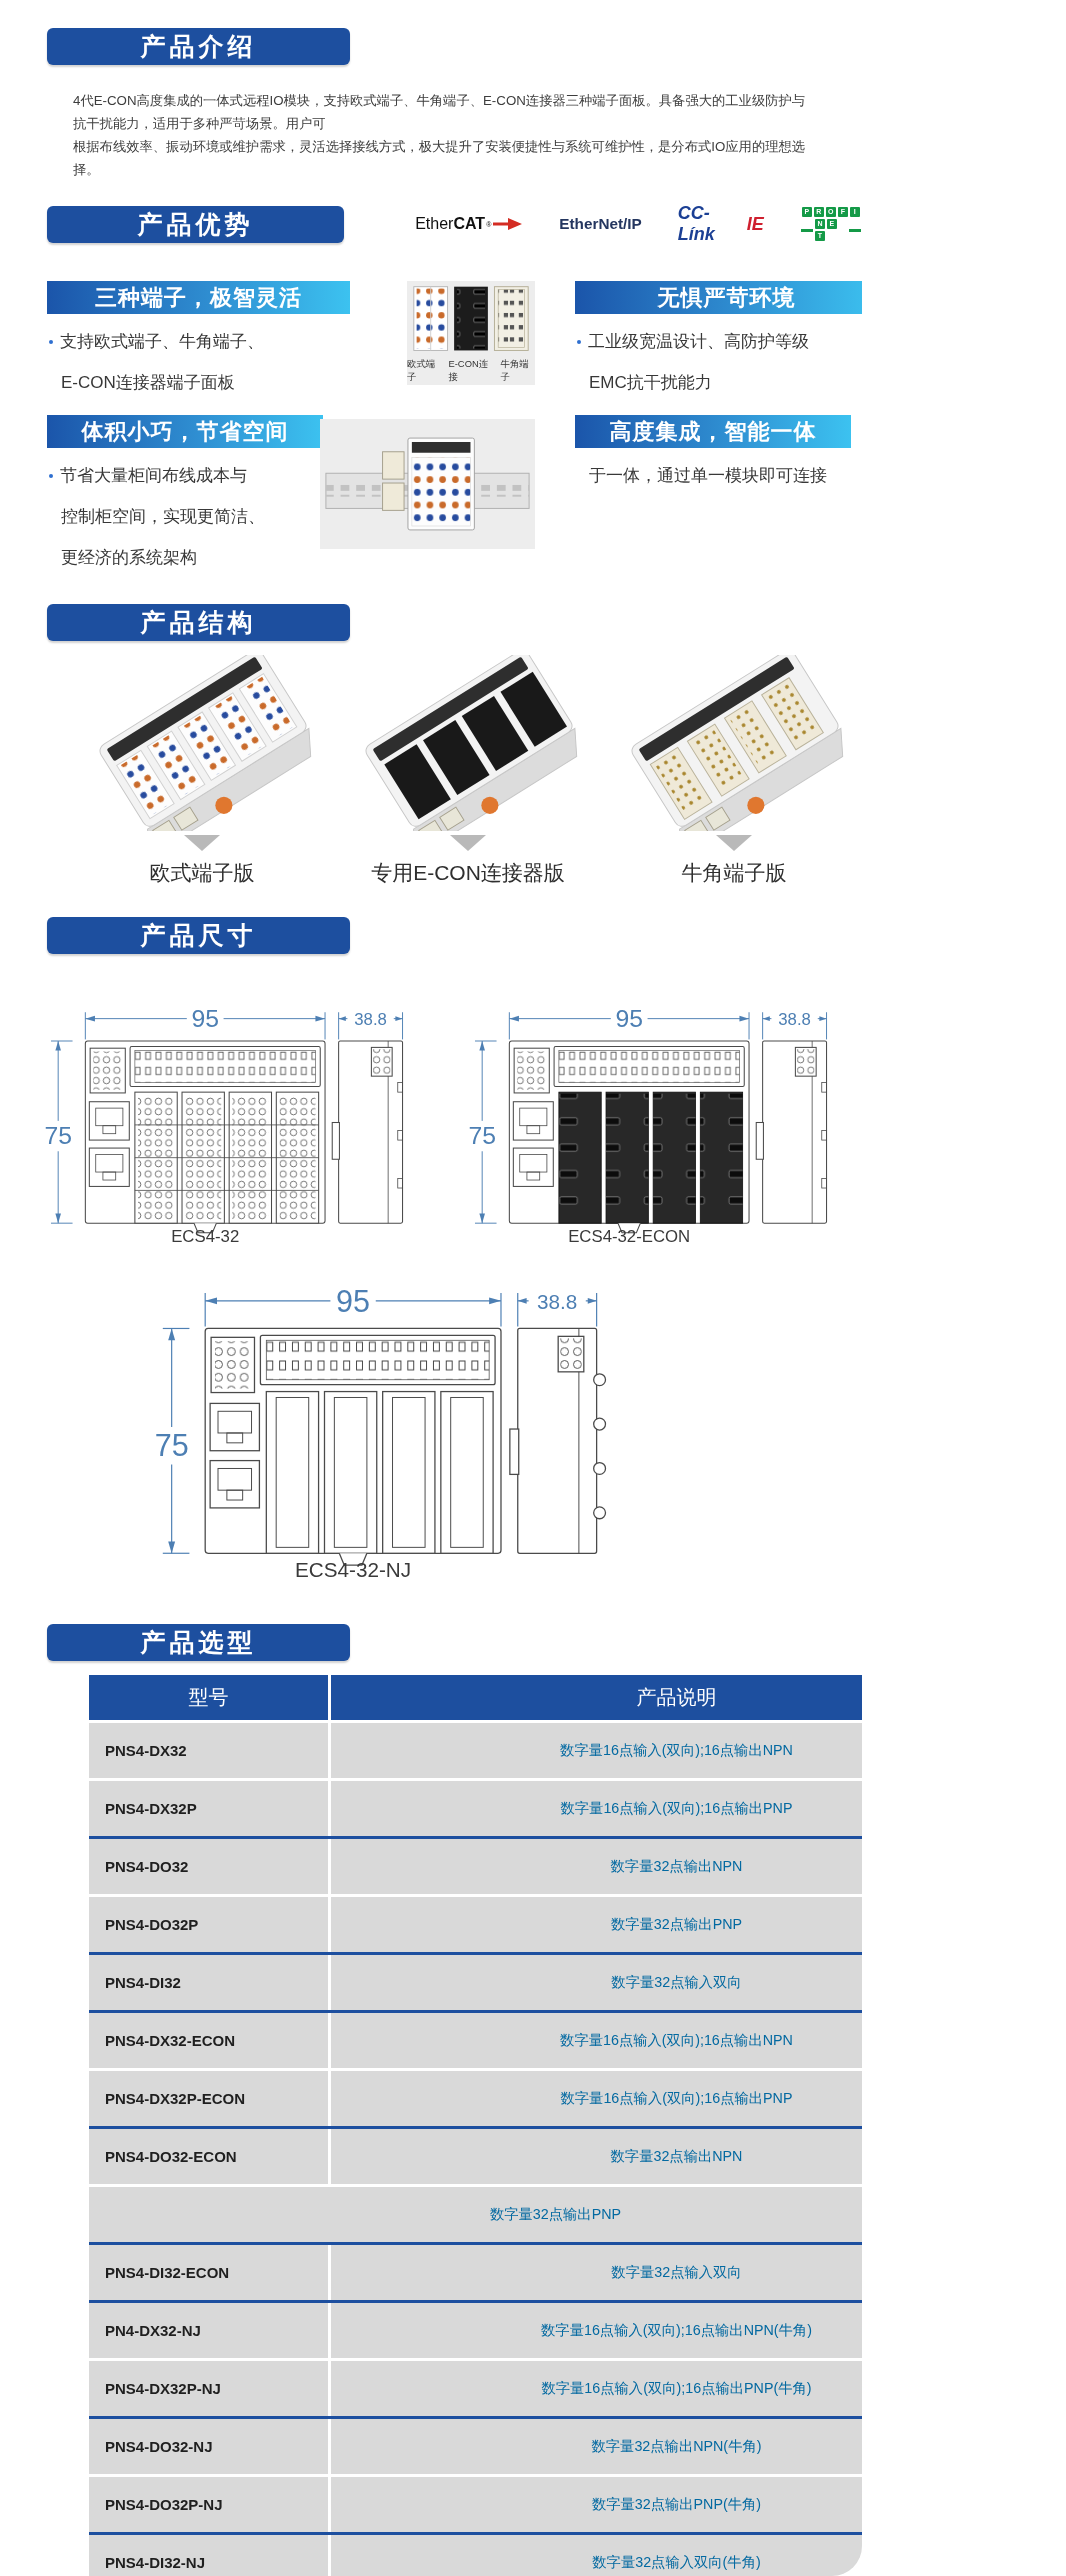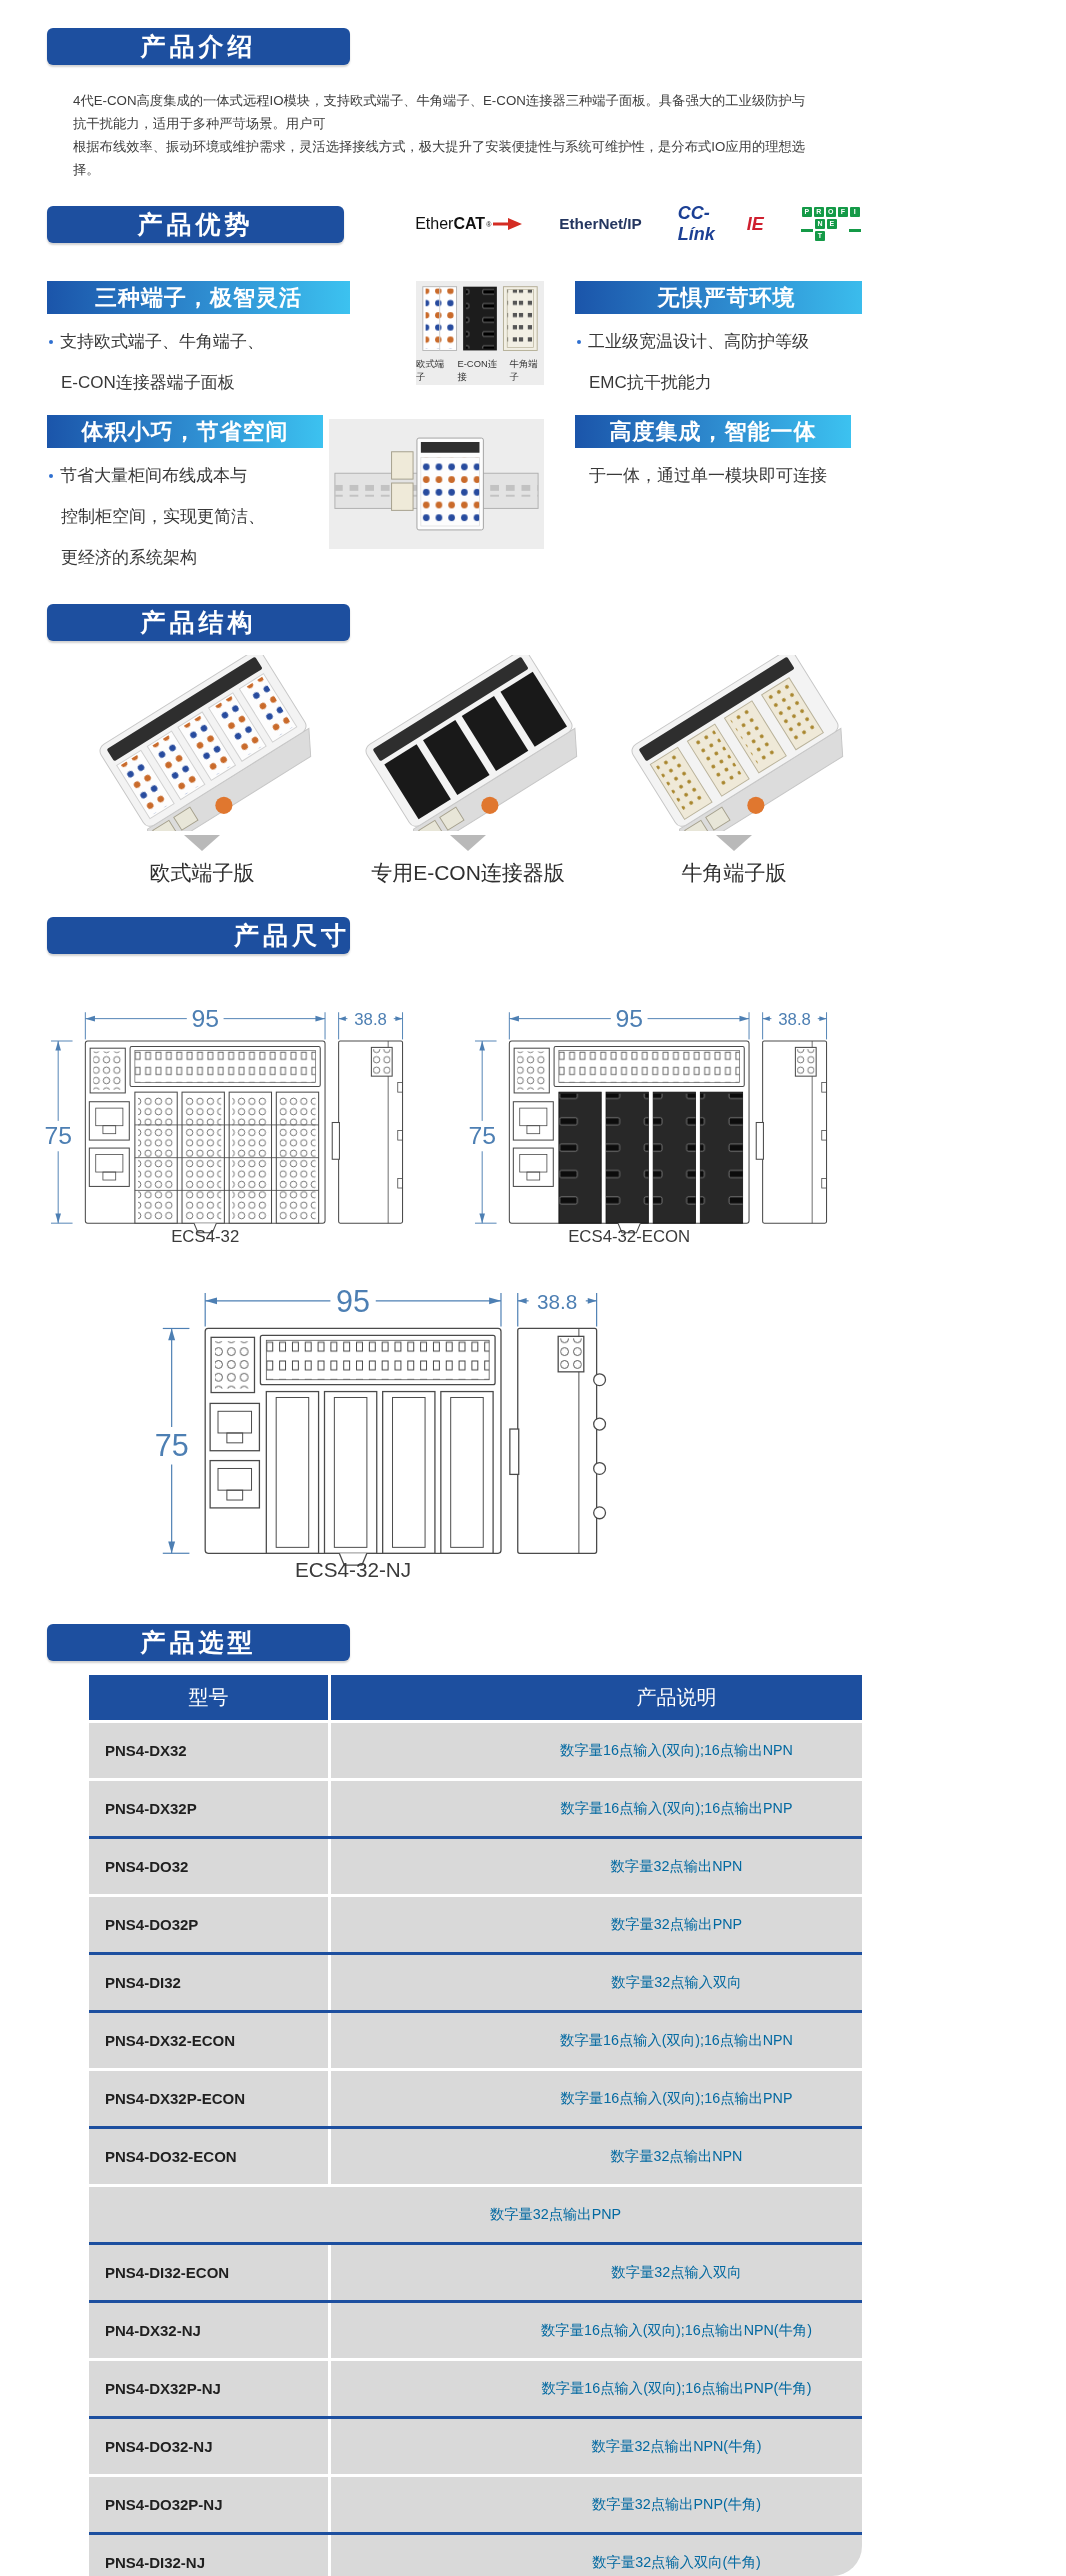--- a/index.html
+++ b/index.html
@@ -42,39 +42,39 @@
   .f-right{width:446px;}
   .f-row1{min-height:115px;margin-bottom:12px;}
   .fbar{height:33px;color:#fff;font-weight:bold;font-size:22px;letter-spacing:1px;
         display:flex;align-items:center;justify-content:center;
         background:linear-gradient(90deg,#1b55aa 0%,#2f8fd2 55%,#3cc2f0 100%);}
   .fbar.w1{width:303px;} .fbar.w2{width:276px;}
   .flines{margin-top:7px;}
   .fline{font-size:17px;line-height:41px;color:#383838;padding-left:14px;white-space:nowrap;}
   .fline.first{padding-left:2px;display:flex;align-items:center;}
   .fline.first .dot{width:4px;height:4px;border-radius:50%;background:#2f6fd0;margin-right:7px;flex:0 0 aupx;}
-  .fimg{position:absolute;top:0;right:5px;background:#ededed;display:flex;flex-direction:column;
+  .fimg{position:absolute;top:0;right:14px;background:#ededed;display:flex;flex-direction:column;
         align-items:center;justify-content:center;}
   .fimg.box1{width:128px;height:104px;}
   .fimg.box2{width:138px;height:109px;}
   .fimg.box3{width:215px;height:130px;top:4px;}
   .fimg.box4{width:138px;height:133px;top:4px;}
   .term-labels{display:flex;gap:7px;margin-top:2px;}
   .term-labels span{font-size:9.4px;color:#333;}
 
   
   .structure-head{margin:26px 0 0 47px;}
   .structure-row{display:flex;justify-content:space-between;margin:14px 69px 0 69px;}
   .structure-item{display:flex;flex-direction:column;align-items:center;width:296px;}
   .tri{width:0;height:0;border-left:18px solid transparent;border-right:18px solid transparent;
        border-top:16px solid #b9b9b9;margin:4px 0 8px 0;}
   .structure-label{font-size:21px;color:#2f2f2f;}
 
   
-  .dims-head{margin:30px 12px 0 47px;justify-content:flex-end;}
+  .dims-head{margin:30px 12px 0 47px;}
   .dims-row1{display:flex;margin:20px 0 0 39px;gap:24px;}
   .dims-row2{margin:6px 0 0 148px;}
   .ln{fill:#fff;stroke:#4a4a4a;stroke-width:1.3;}
   .ln2{fill:none;stroke:#4a4a4a;stroke-width:1;}
   .dimln{stroke:#4d7fb3;stroke-width:1.2;fill:none;}
   .dimtx{fill:#4d7fb3;font-family:"Liberation Sans",sans-serif;}
   .dwlbl{fill:#3a3a3a;font-size:21px;font-family:"Liberation Sans",sans-serif;}
 
   
   .sel-head{margin:38px 0 0 47px;}

